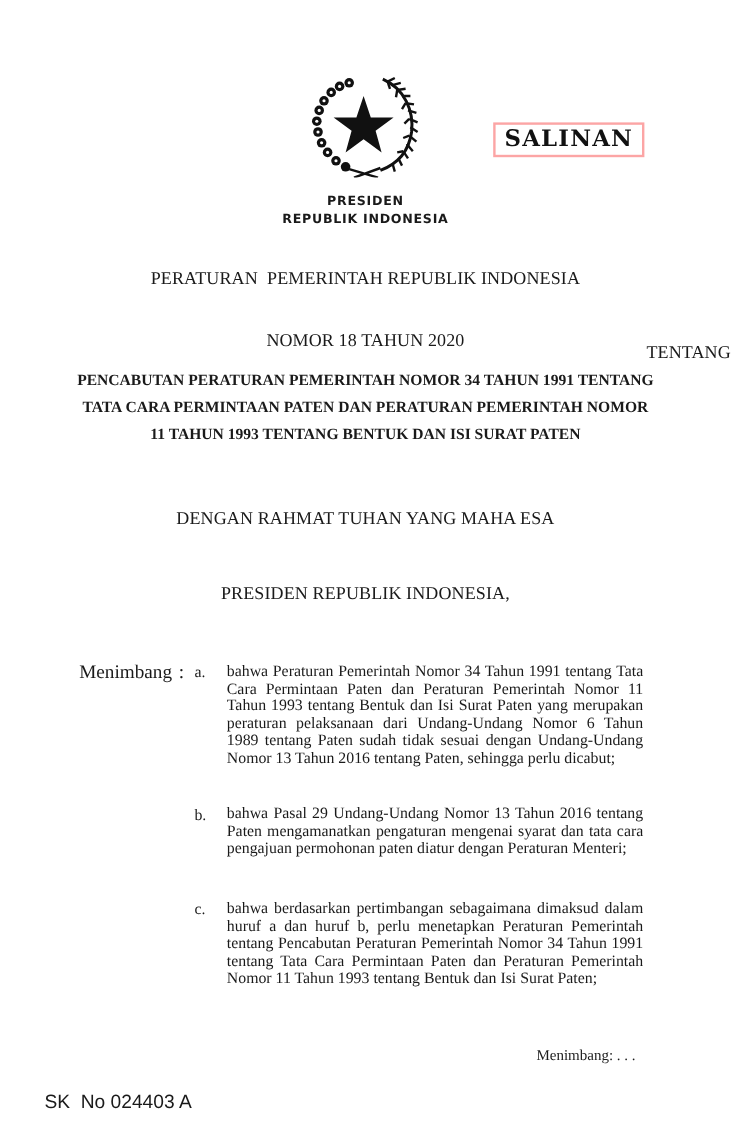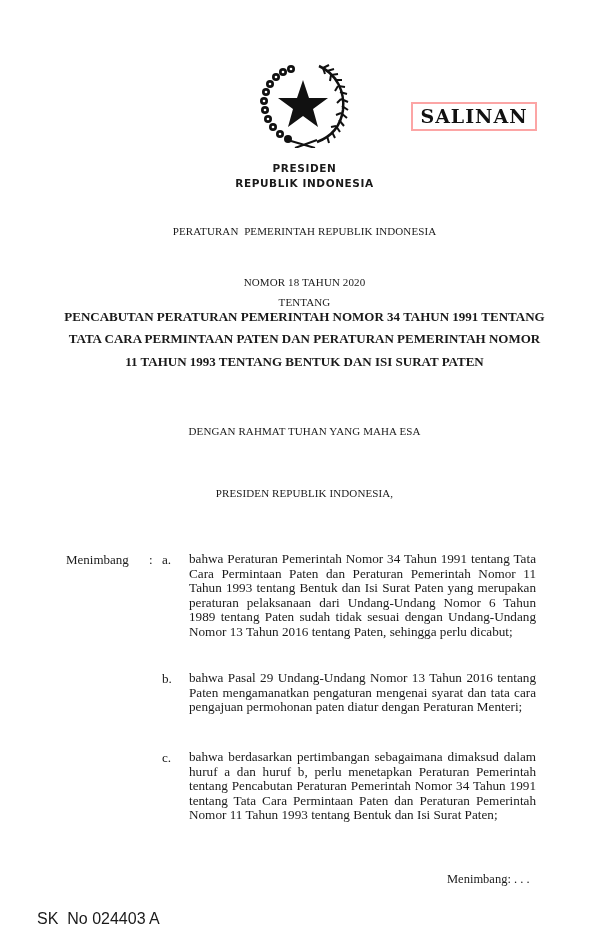--- a/index.html
+++ b/index.html
@@ -44,30 +44,30 @@
       line-height: 25px;
       color: #111;
     }
     .presiden-label {
       font-family: "DejaVu Sans", "Liberation Sans", sans-serif;
       font-weight: bold;
       font-size: 10.5px;
       letter-spacing: 0.6px;
     }
     .heading {
-      font-size: 11px;
+      font-size: 15px;
       letter-spacing: 0.1px;
     }
     .title-line {
       font-size: 13px;
       font-weight: bold;
     }
     .row-label {
       position: absolute;
-      font-size: 13px;
+      font-size: 16px;
       white-space: nowrap;
     }
     .para {
       position: absolute;
       left: 189px;
       width: 347px;
       font-size: 13.2px;
       line-height: 14.5px;
       text-align: justify;
       text-align-last: left;
@@ -153,21 +153,21 @@
   </svg>
 </div>
 
 <div class="salinan-box">SALINAN</div>
 
 <div class="center-line presiden-label" style="top:162px;">PRESIDEN</div>
 <div class="center-line presiden-label" style="top:177px;">REPUBLIK INDONESIA</div>
 
 <div class="center-line heading" style="top:225px; white-space:pre;">PERATURAN  PEMERINTAH REPUBLIK INDONESIA</div>
 <div class="center-line heading" style="top:253px;margin-top:23px;">NOMOR 18 TAHUN 2020</div>
-<div class="center-line heading" style="top:296px;">TENTANG</div>
+<div class="center-line heading" style="top:286px;text-align:right;">TENTANG</div>
 
 <div class="center-line title-line" style="top:309px;">PENCABUTAN PERATURAN PEMERINTAH NOMOR 34 TAHUN 1991 TENTANG</div>
 <div class="center-line title-line" style="top:331px;">TATA CARA PERMINTAAN PATEN DAN PERATURAN PEMERINTAH NOMOR</div>
 <div class="center-line title-line" style="top:354px;text-align:center;">11 TAHUN 1993 TENTANG BENTUK DAN ISI SURAT PATEN</div>
 
 <div class="center-line heading" style="top:425px;">DENGAN RAHMAT TUHAN YANG MAHA ESA</div>
 <div class="center-line heading" style="top:487px;">PRESIDEN REPUBLIK INDONESIA,</div>
 
 <div class="row-label" style="left:66px; top:552px;">Menimbang</div>
 <div class="row-label" style="left:149px; top:552px;">:</div>

